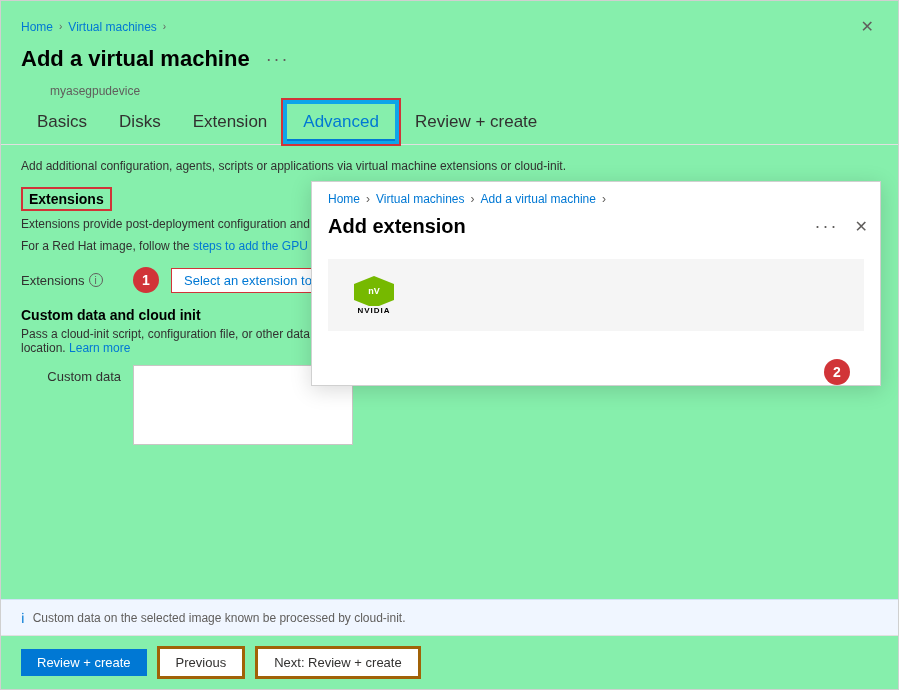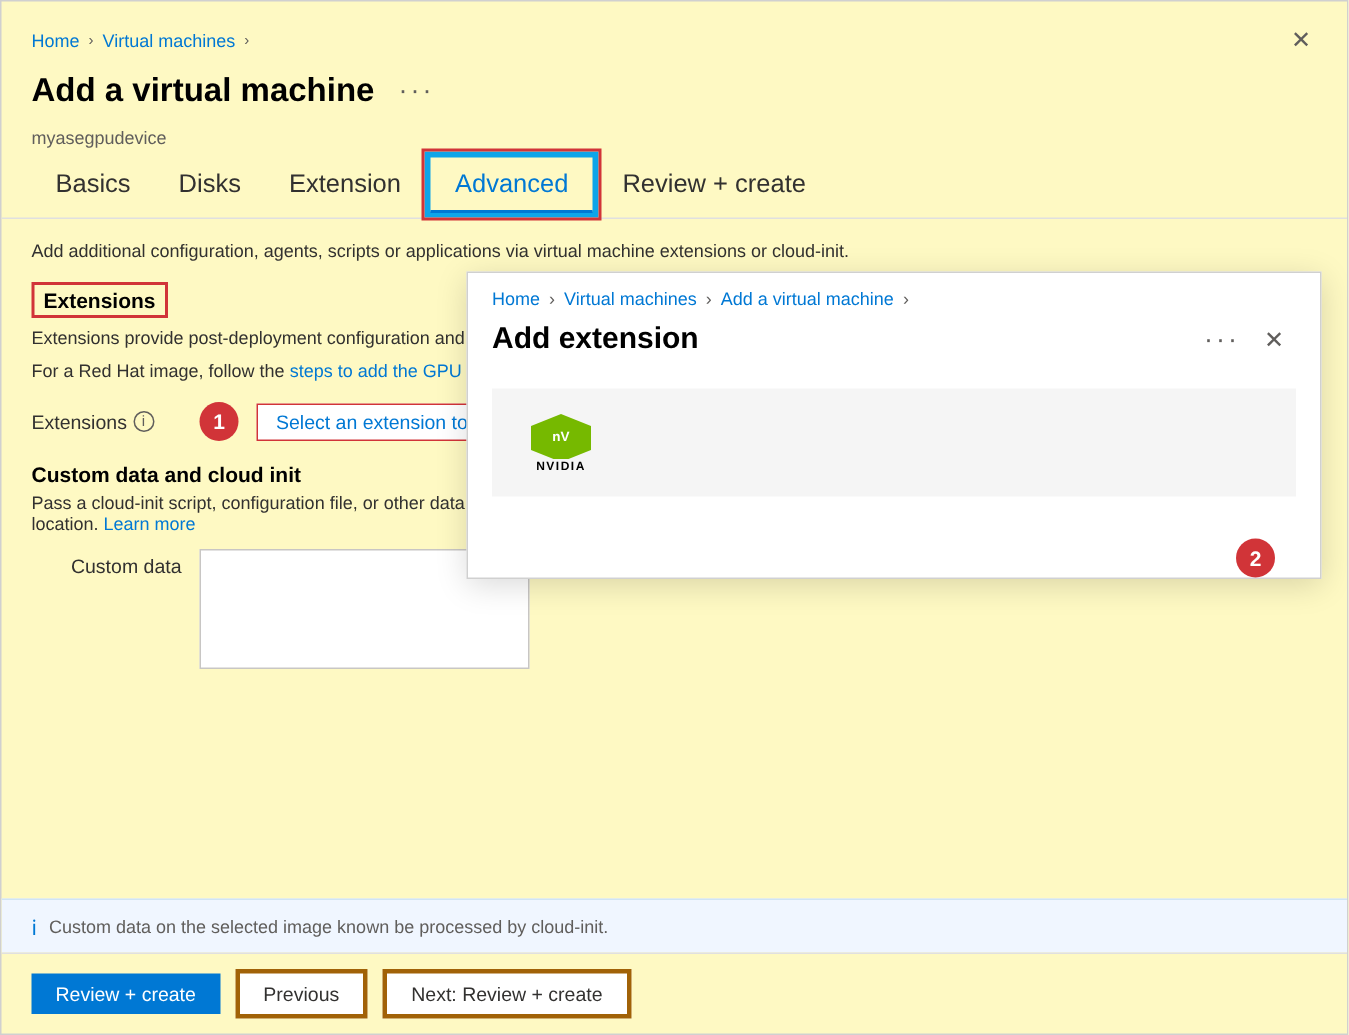--- a/index.html
+++ b/index.html
@@ -8,21 +8,21 @@
       font-size: 13px;
       background: #f3f3f3;
       display: flex;
       justify-content: center;
       align-items: center;
       min-height: 100vh;
     }
     .main-window {
       width: 899px;
       height: 690px;
-      background: #fef9c3;
+      background: #86efac;
       border: 1px solid #d0d0d0;
       display: flex;
       flex-direction: column;
       position: relative;
       overflow: hidden;
     }
     
     .top-bar {
       display: flex;
       align-items: center;
@@ -55,20 +55,21 @@
     }
     .page-title {
       font-size: 22px;
       font-weight: 600;
       color: #000;
     }
     .page-subtitle {
       font-size: 12px;
       color: #605e5c;
       padding: 0 20px 2px 20px;
+      margin-left: 29px;
     }
     .ellipsis-btn {
       background: none;
       border: none;
       font-size: 18px;
       cursor: pointer;
       color: #605e5c;
       padding: 2px 6px;
       letter-spacing: 2px;
     }
@@ -282,21 +283,21 @@
       display: flex;
       gap: 6px;
       align-items: center;
     }
     .overlay-breadcrumb a { color: #0078d4; text-decoration: none; }
     .overlay-breadcrumb span { color: #605e5c; }
     .overlay-header {
       display: flex;
       align-items: center;
       justify-content: space-between;
-      padding: 8px 24px 12px 16px;
+      padding: 8px 12px 12px 16px;
     }
     .overlay-title {
       font-size: 20px;
       font-weight: 600;
     }
     .overlay-actions {
       display: flex;
       align-items: center;
       gap: 10px;
     }

